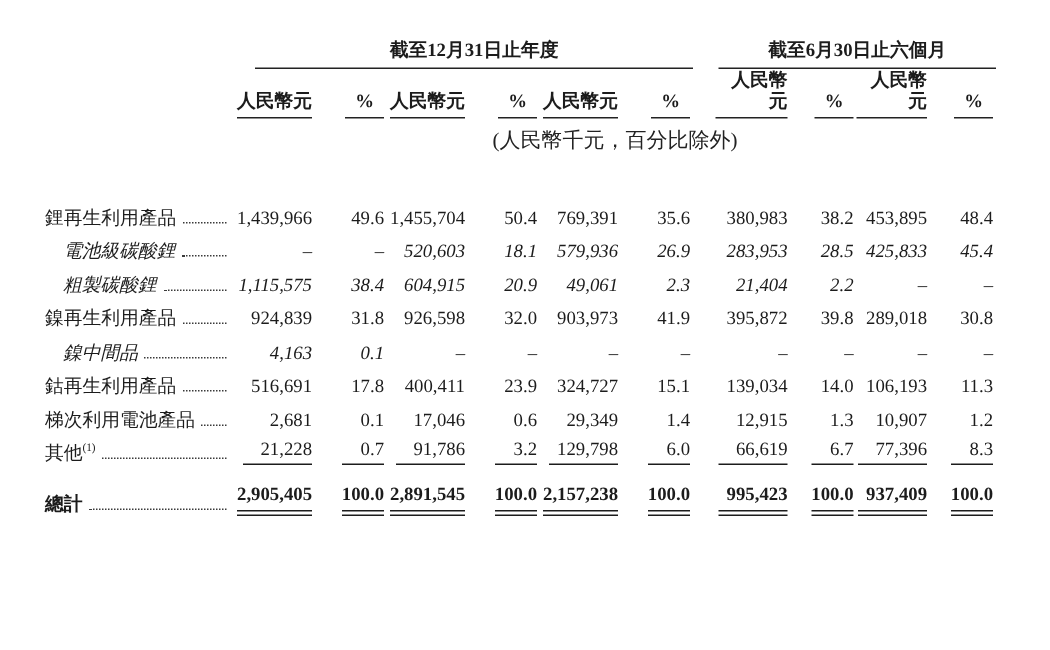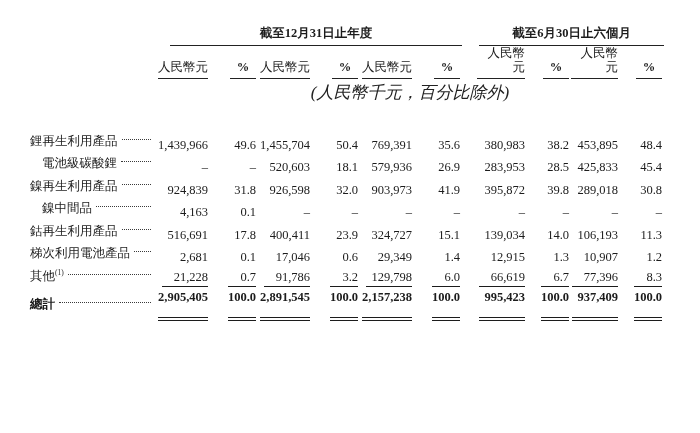--- a/index.html
+++ b/index.html
@@ -33,49 +33,49 @@
   .grpline.tight{margin-left:2px;}
   .yearline{
     font-weight:bold;text-align:center;
     border-bottom:1.5px solid #222;
     padding-bottom:4px;margin-left:15px;margin-right:3px;
   }
   .yearline.tight{margin-left:2px;margin-right:2px;}
   .num{text-align:right;padding-right:10px;}
   .pct{text-align:right;padding-right:2px;}
   .rmb-h{
-    display:inline-block;font-weight:normal;
+    display:inline-block;font-weight:bold;
     border-bottom:1.5px solid #222;padding-bottom:3px;
   }
   .pct-h{
     display:inline-block;font-weight:bold;text-align:center;
     min-width:26px;border-bottom:1.5px solid #222;padding-bottom:3px;
   }
   .note-cell{
-    font-style:italic;text-align:center;font-size:17px;
+    text-align:center;font-size:14px;
     height:24px;vertical-align:bottom;color:#222;
   }
   .r-spacer td{height:27px;}
   tbody td{height:22.5px;vertical-align:bottom;}
-  .lbl-cell{display:flex;align-items:center;padding-right:3px;}
+  .lbl-cell{display:flex;align-items:flex-end;padding-right:3px;}
   .lbl-text{white-space:nowrap;}
   .lbl-text sup{font-size:7.5px;line-height:0;}
   .dots{
     flex:1;border-bottom:1.5px dotted #3a3a3a;
     margin:0 2px 3.5px 4px;min-width:8px;
   }
-  tr.sub td{}
+  tr.sub td{font-style:italic;}
   tr.sub .lbl-cell{padding-left:12px;}
   .sgl{
     display:inline-block;text-align:right;
     border-bottom:1.2px solid #1c1c1c;padding-bottom:2px;
   }
   .dbl{
     display:inline-block;text-align:right;font-weight:bold;
-    border-bottom:4px double #1c1c1c;padding-bottom:13px;
+    border-bottom:4px double #1c1c1c;padding-bottom:3px;
   }
   .w-rmb{min-width:46px;}
   .w-pct{min-width:28px;}
   tr.total td{font-weight:bold;height:34px;}
   .gap{padding:0;}
 </style>
 </head>
 <body>
 
 <table>
@@ -154,20 +154,37 @@
         <td class="num">520,603</td>
         <td class="pct">18.1</td>
         <td class="num">579,936</td>
         <td class="pct">26.9</td>
         <td class="gap"></td>
         <td class="num">283,953</td>
         <td class="pct">28.5</td>
         <td class="num">425,833</td>
         <td class="pct">45.4</td>
       </tr>
+      <tr class="sub">
+        <td class="lbl-cell">
+          <span class="lbl-text">粗製碳酸鋰</span>
+          <span class="dots"></span>
+        </td>
+        <td class="num">1,115,575</td>
+        <td class="pct">38.4</td>
+        <td class="num">604,915</td>
+        <td class="pct">20.9</td>
+        <td class="num">49,061</td>
+        <td class="pct">2.3</td>
+        <td class="gap"></td>
+        <td class="num">21,404</td>
+        <td class="pct">2.2</td>
+        <td class="num">–</td>
+        <td class="pct">–</td>
+      </tr>
       <tr class="main">
         <td class="lbl-cell">
           <span class="lbl-text">鎳再生利用產品</span>
           <span class="dots"></span>
         </td>
         <td class="num">924,839</td>
         <td class="pct">31.8</td>
         <td class="num">926,598</td>
         <td class="pct">32.0</td>
         <td class="num">903,973</td>

